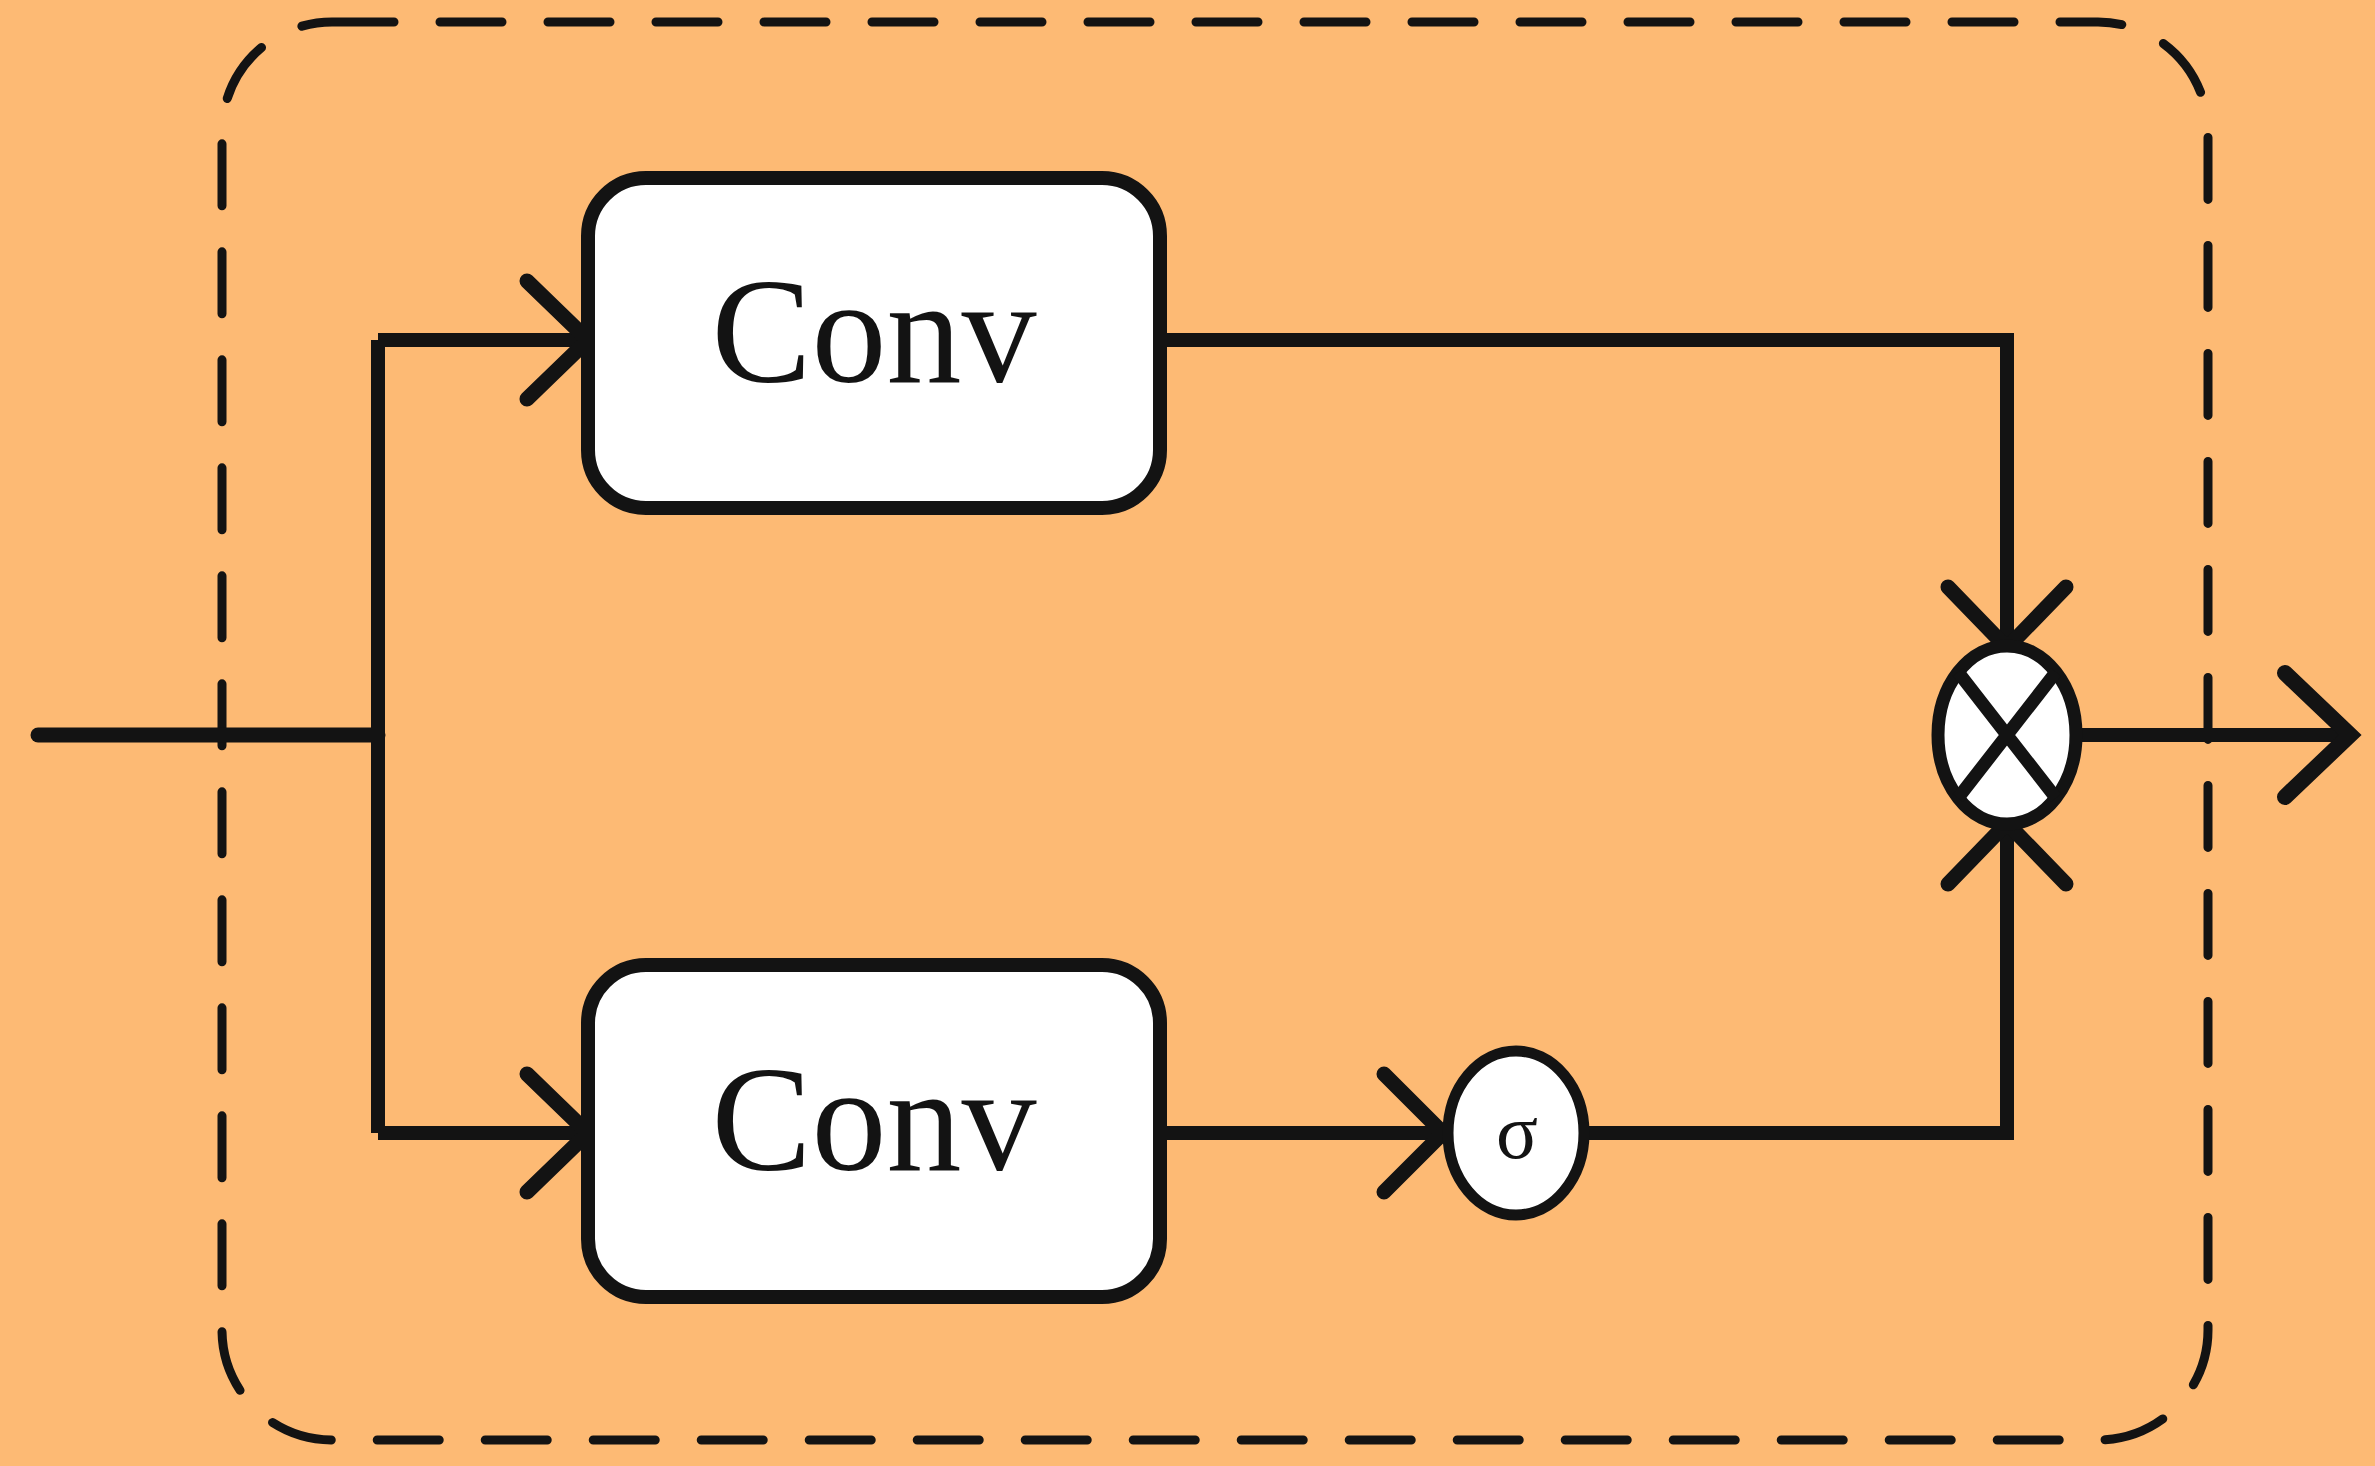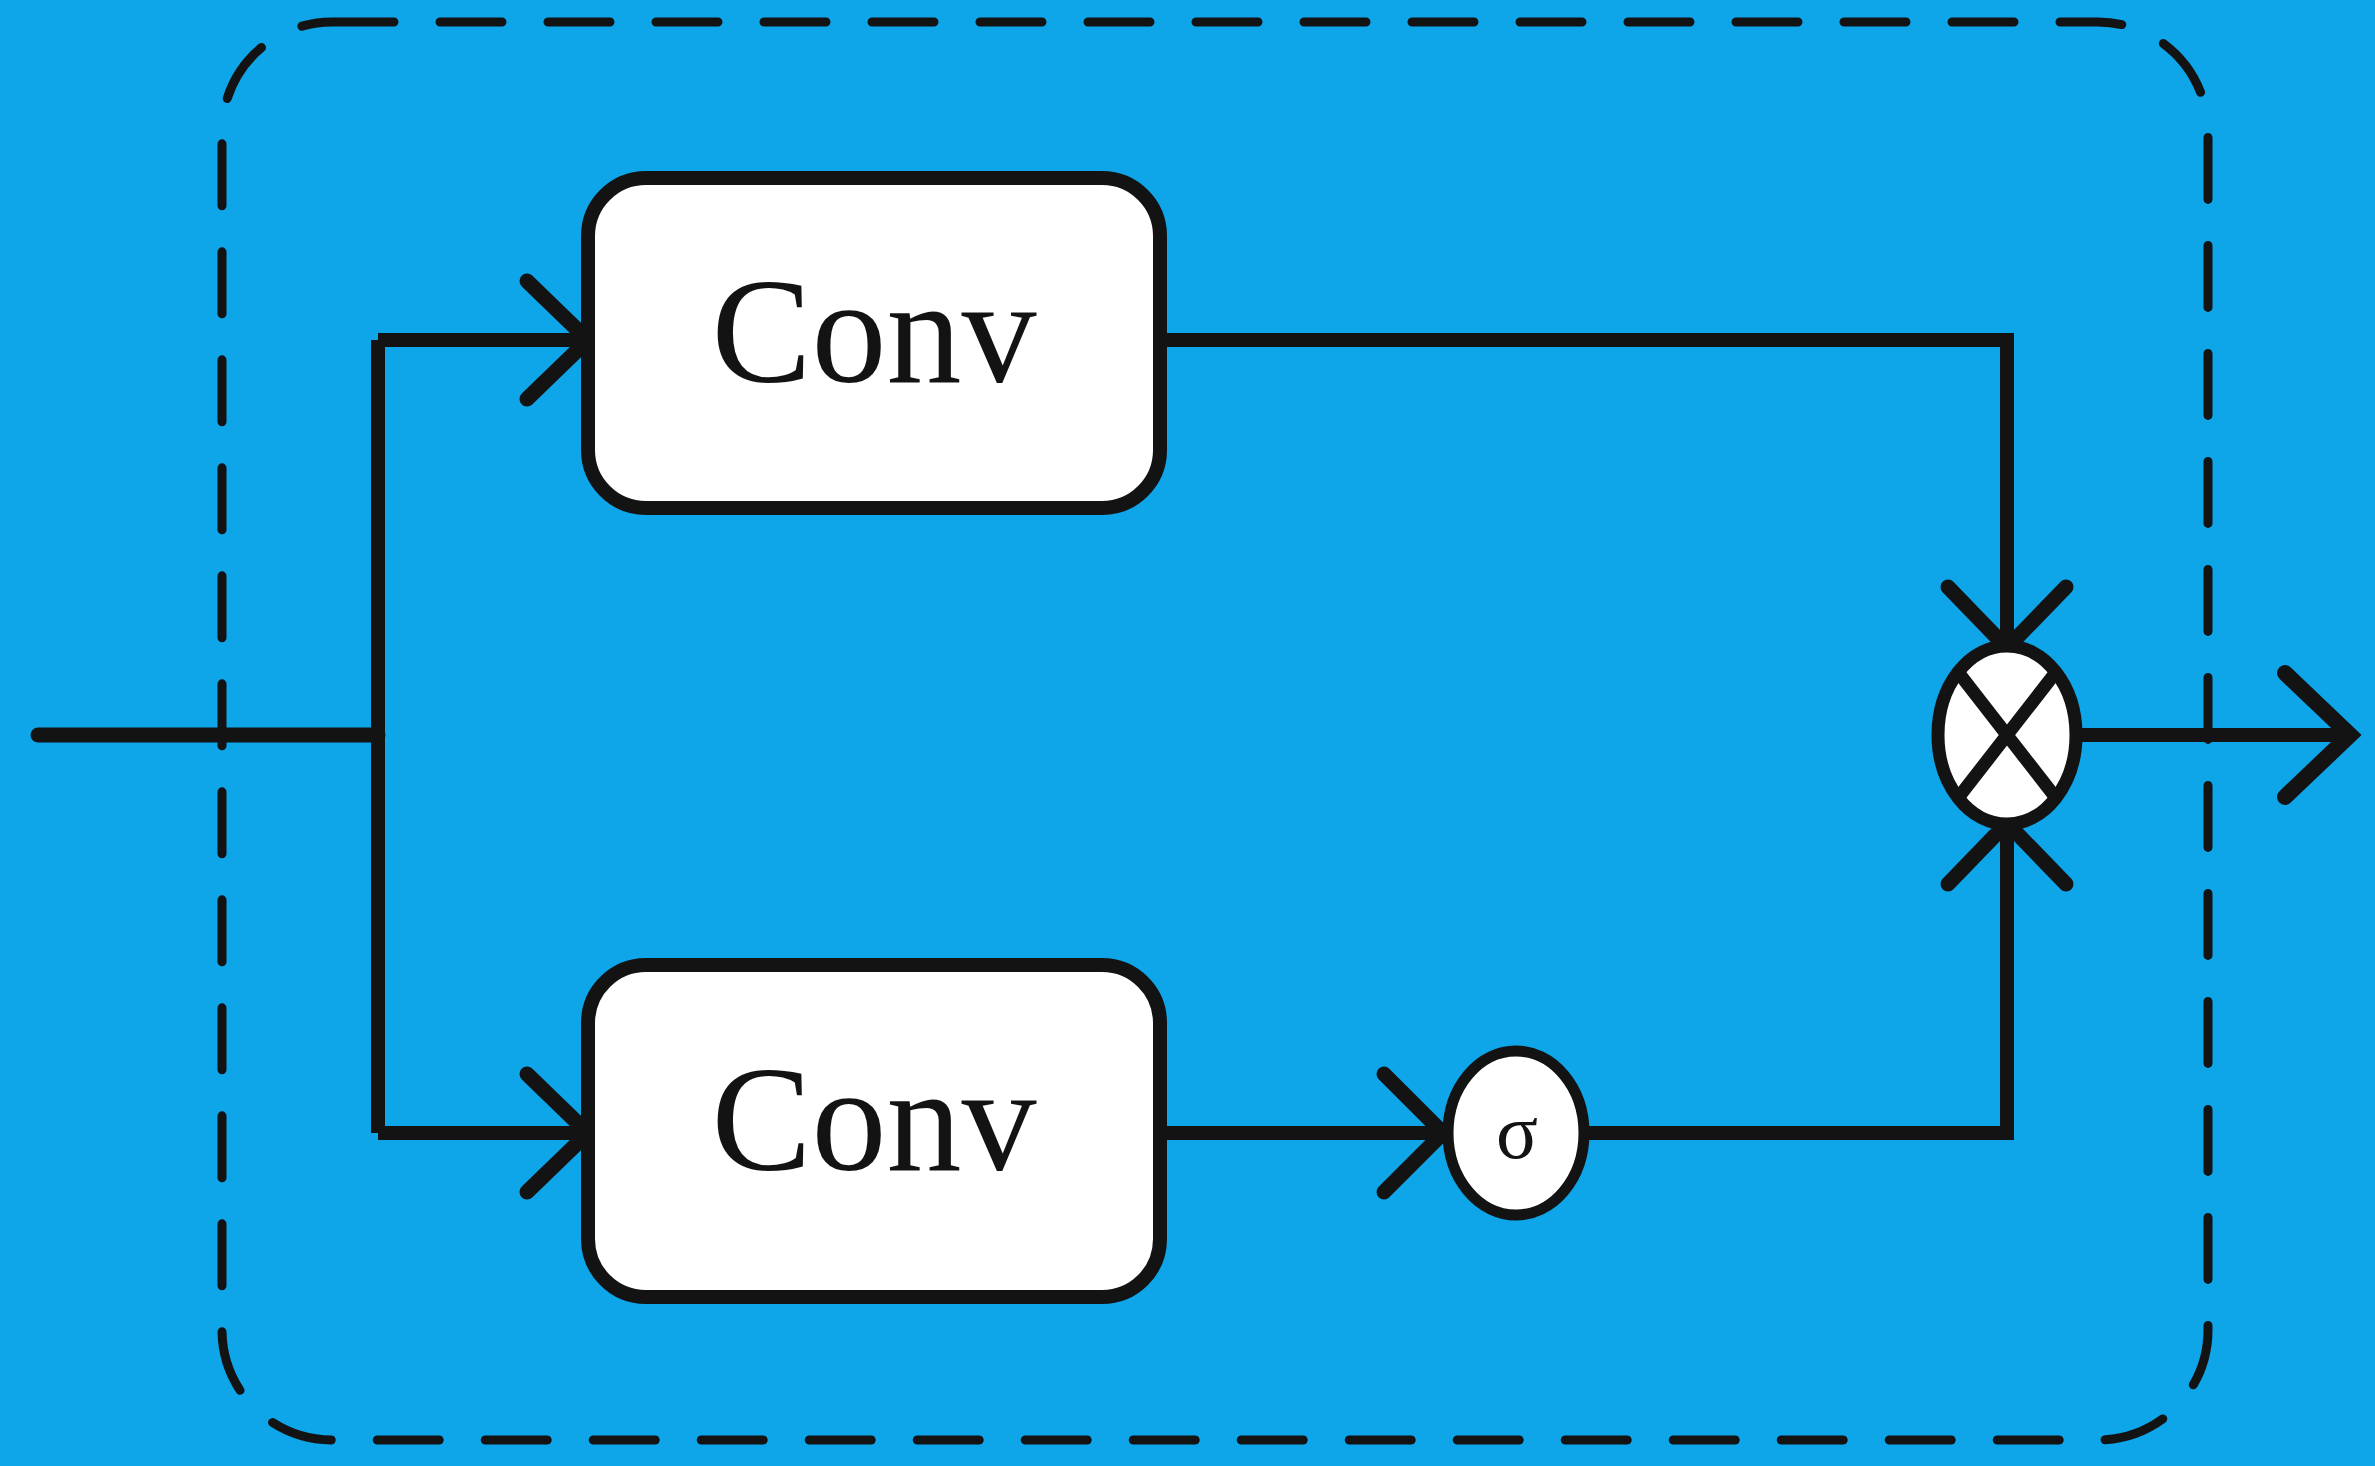--- a/index.html
+++ b/index.html
@@ -10,21 +10,21 @@
   body {
     width: 2375px;
     height: 1466px;
     overflow: hidden;
     font-family: "Liberation Serif", serif;
   }
   #diagram-root {
     position: relative;
     width: 2375px;
     height: 1466px;
-    background: #0ea5e9;
+    background: #fdba74;
   }
   svg.canvas {
     position: absolute;
     inset: 0;
     width: 2375px;
     height: 1466px;
     display: block;
   }
   .blk-label {
     font-family: "Liberation Serif", serif;

